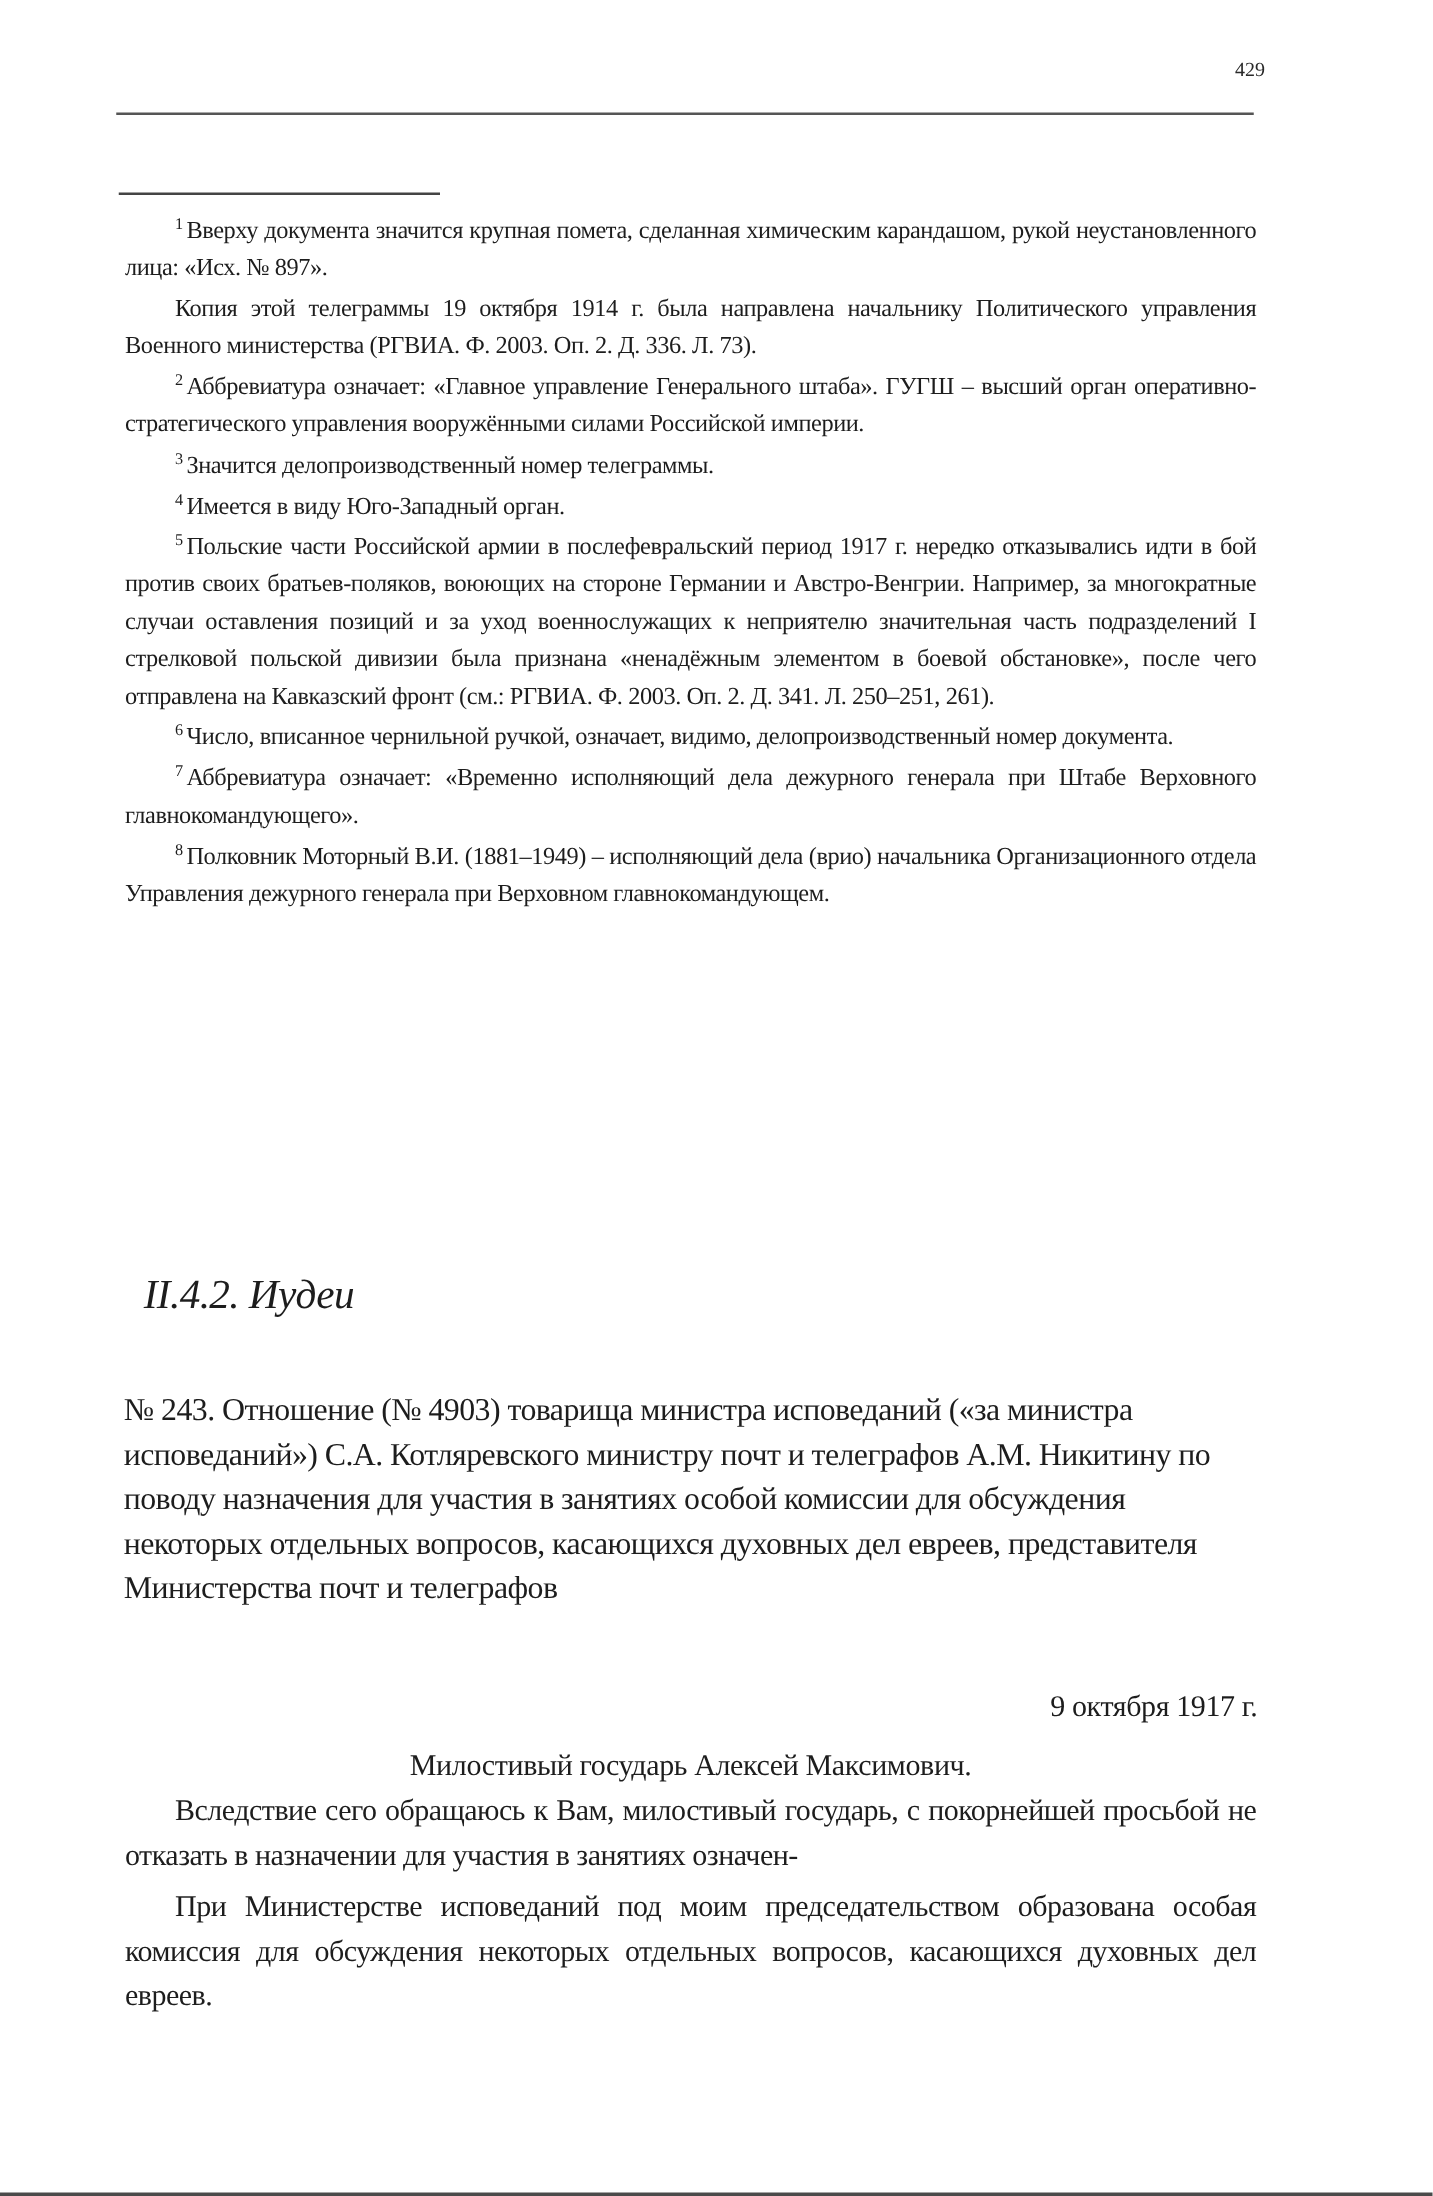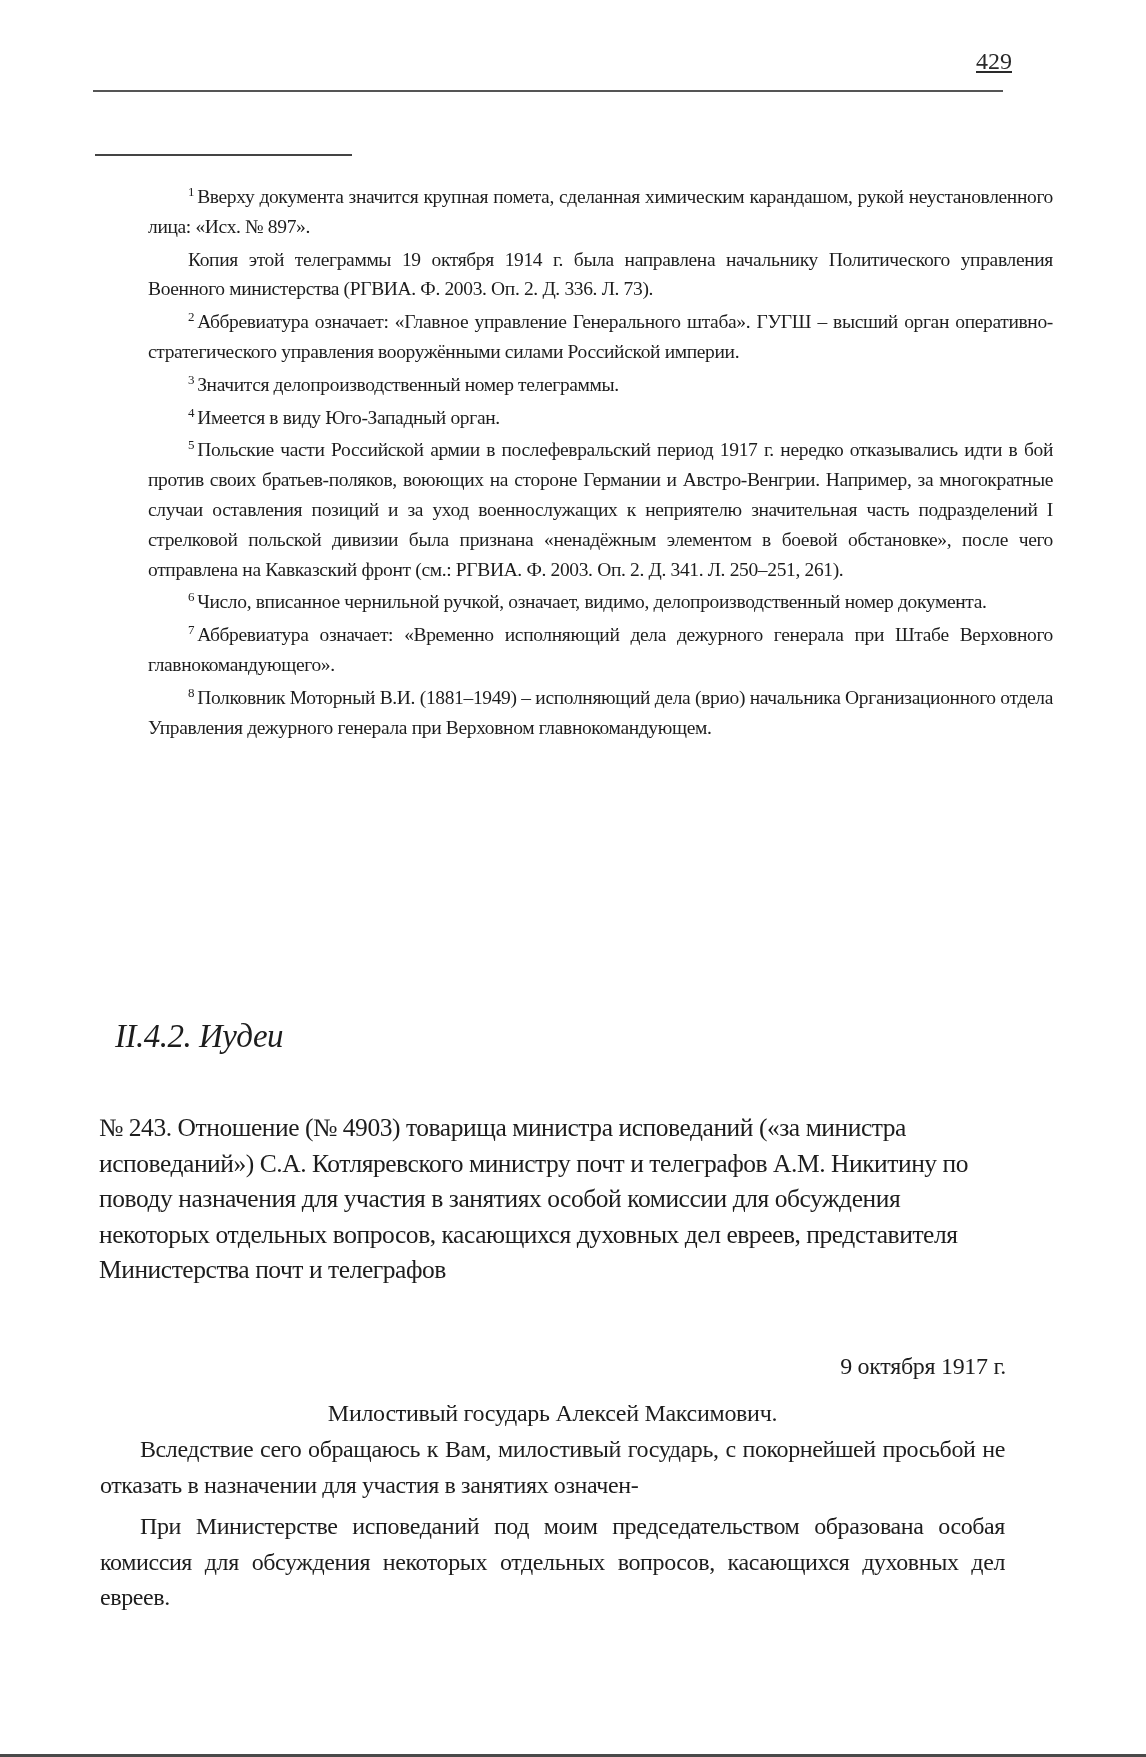--- a/index.html
+++ b/index.html
@@ -2,33 +2,32 @@
 <html><head>
   <meta charset="utf-8">
   <style>
     html, body { margin: 0; padding: 0; background: #ffffff; }
     body {
       width: 1146px; height: 1757px; position: relative; overflow: hidden;
       font-family: "Liberation Serif", "DejaVu Serif", serif; color: #1d1d1d;
     }
     .page-number {
       position: absolute; top: 48px; right: 134px;
-      font-size: 24px; color: #2a2a2a; text-decoration: underline;
+      font-size: 16px; color: #2a2a2a;
     }
     .header-rule {
       position: absolute; top: 90px; left: 93px; width: 910px; height: 2px; background: #555;
     }
     .footnote-rule {
       position: absolute; top: 154px; left: 95px; width: 257px; height: 2px; background: #444;
     }
     .footnotes {
-      position: absolute; top: 182px; left: 100px; width: 905px;
+      position: absolute; top: 170px; left: 100px; width: 905px;
       font-size: 19.5px; line-height: 29.8px; text-align: justify;
       letter-spacing: -0.35px;
-      margin-left: 48px;
     }
     .footnotes p { margin: 0 0 3px 0; text-indent: 40px; }
     .footnotes sup { font-size: 13px; vertical-align: 7px; line-height: 0; margin-right: 3px; }
     .section-heading {
       position: absolute; top: 1002px; left: 99px;
       font-size: 33px; font-style: italic; font-weight: normal; margin: 16px;
       letter-spacing: -0.5px;
     }
     .doc-title {
       position: absolute; top: 1110px; left: 99px; width: 905px; margin: 0;

